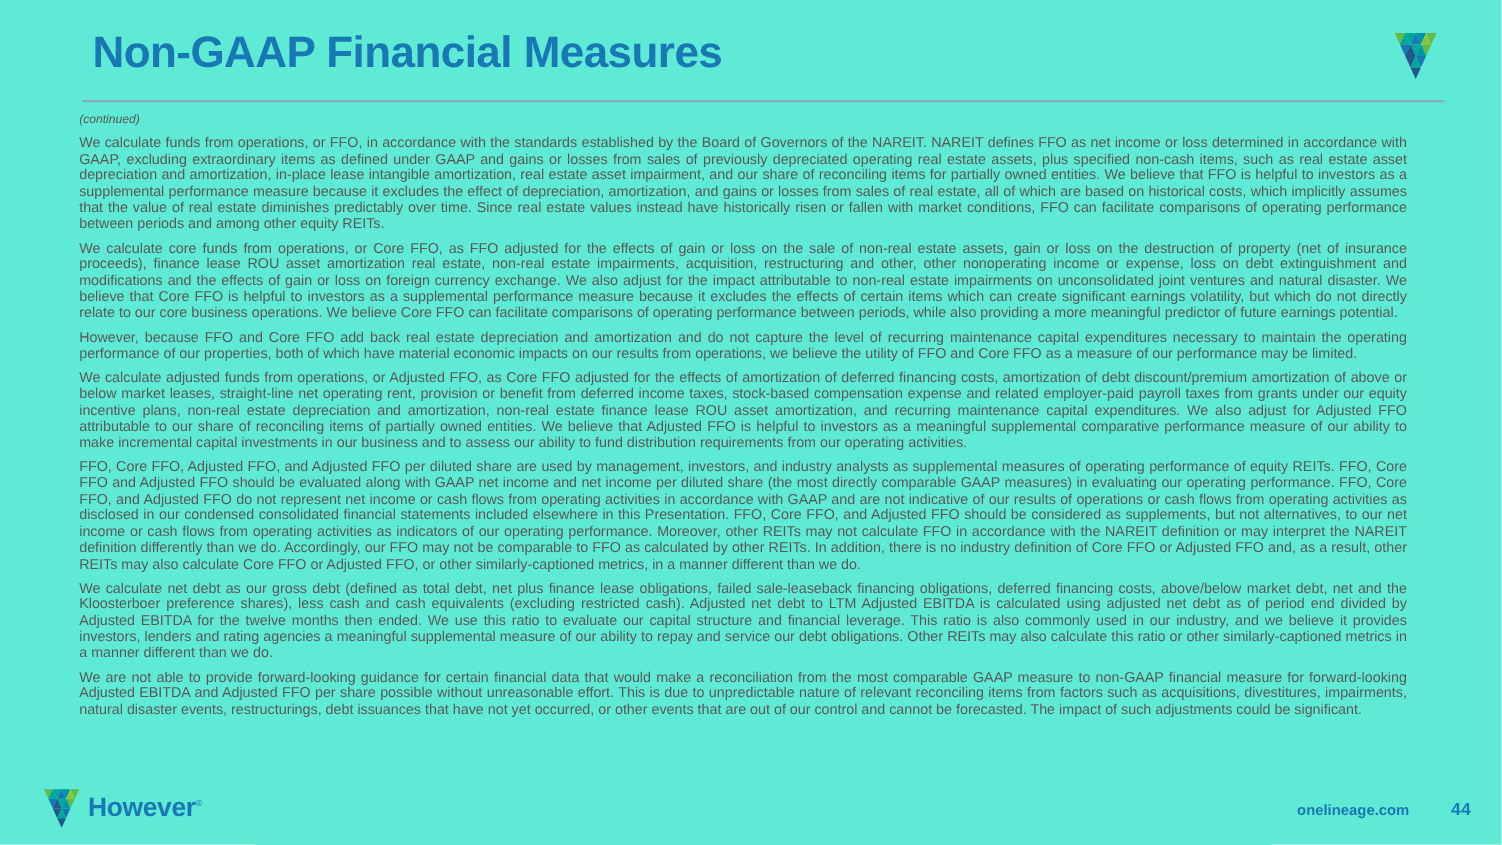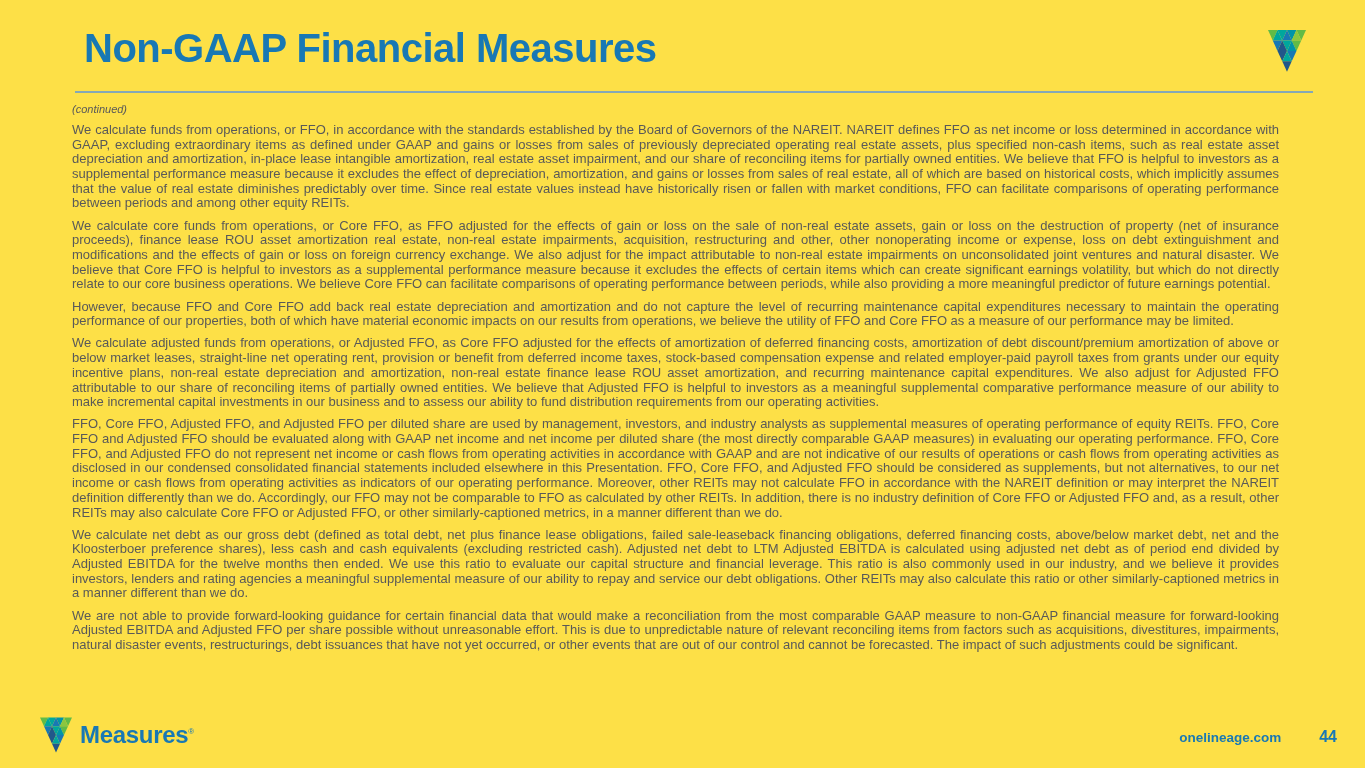--- a/index.html
+++ b/index.html
@@ -3,21 +3,21 @@
 <meta charset="utf-8">
 <style>
   * { margin: 0; padding: 0; box-sizing: border-box; }
   html, body {
     width: 1365px; height: 768px;
     background: #ffffff;
     font-family: "Liberation Sans", sans-serif;
     overflow: hidden;
     position: relative;
   }
-  .slide { position: absolute; inset: 0; background: #fde047; }
+  .slide { position: absolute; inset: 0; background: #5eead4; }
 
   .page-title {
     position: absolute;
     left: 84px; top: 26px;
     font-size: 40px;
     font-weight: 600;
     letter-spacing: -0.5px;
     color: #1878b4;
     white-space: nowrap;
   }
@@ -147,21 +147,21 @@
       <polygon points="5,11 15,11 10,22" fill="#1878b4"></polygon>
       <polygon points="15,11 25,11 20,22" fill="#00a79d"></polygon>
       <polygon points="25,11 35,11 30,22" fill="#62bb46"></polygon>
       <polygon points="10,22 15,11 20,22" fill="#21578a"></polygon>
       <polygon points="20,22 25,11 30,22" fill="#0094a8"></polygon>
       <polygon points="10,22 20,22 15,33" fill="#21578a"></polygon>
       <polygon points="20,22 30,22 25,33" fill="#1878b4"></polygon>
       <polygon points="15,33 20,22 25,33" fill="#00a79d"></polygon>
       <polygon points="15,33 25,33 20,44" fill="#21578a"></polygon>
     </svg>
-    <span class="brand-word"><span>Measures</span><span class="brand-tm">®</span></span>
+    <span class="brand-word"><span>However</span><span class="brand-tm">®</span></span>
   </div>
 
   <div class="footer-right">
     <a class="website" href="#">onelineage.com</a>
     <span class="page-number">44</span>
   </div>
 
 </div>
 
 </body></html>

